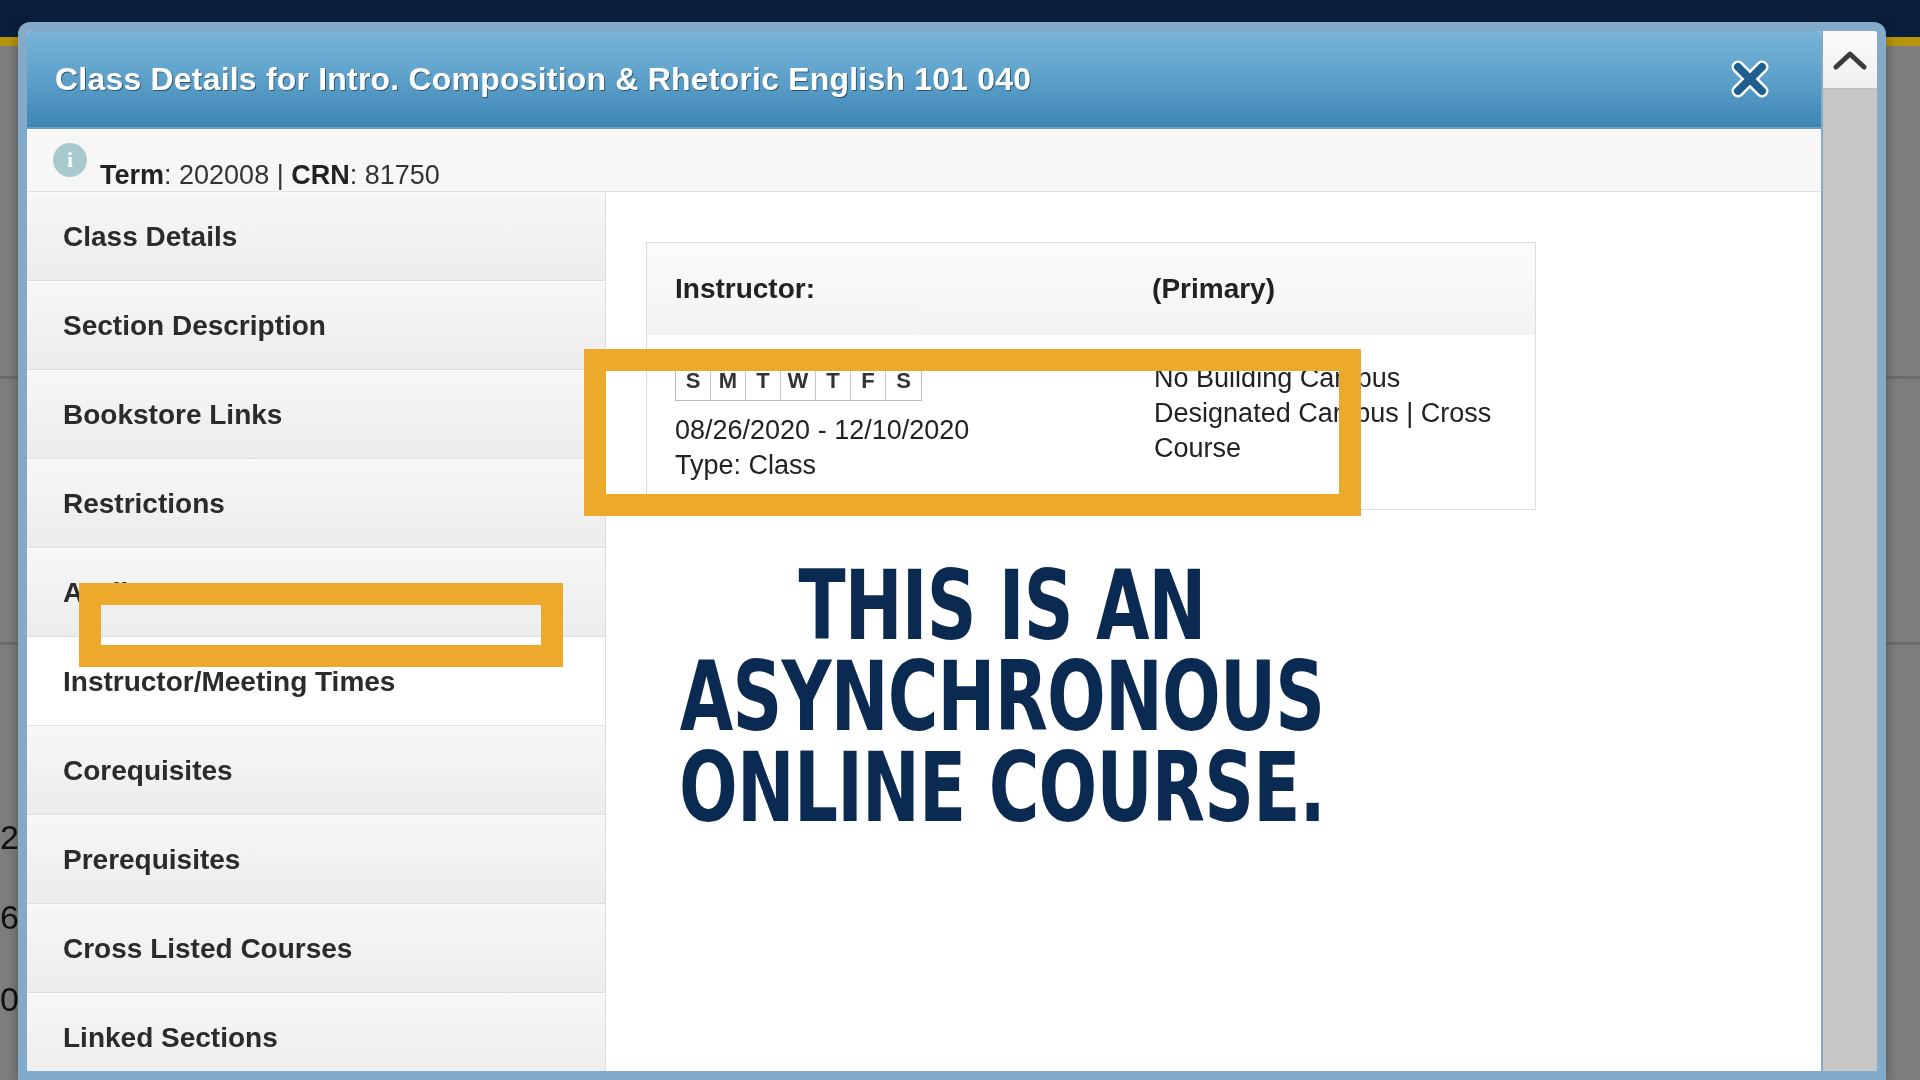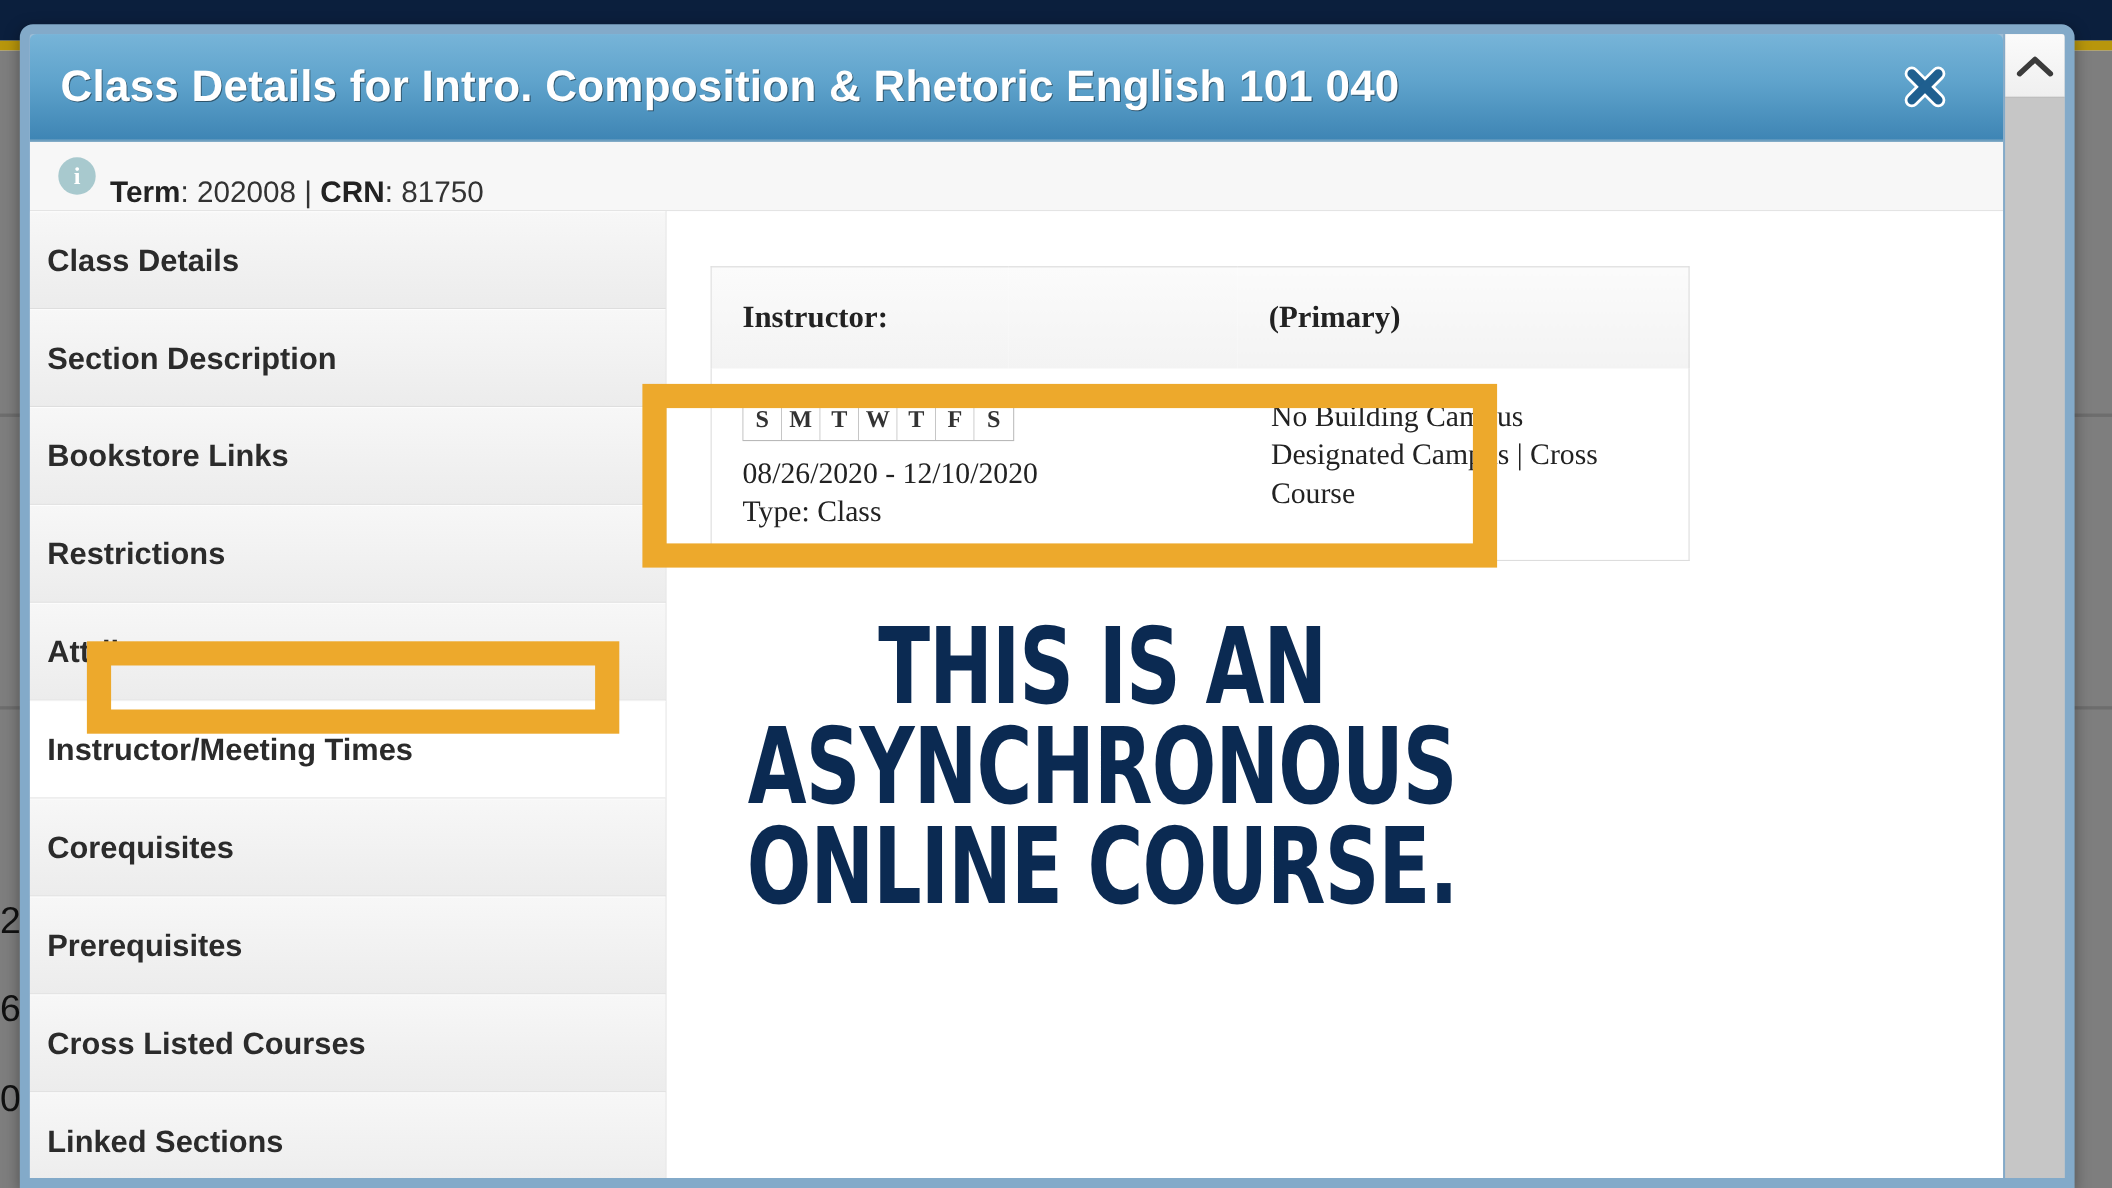--- a/index.html
+++ b/index.html
@@ -112,21 +112,21 @@
     background: linear-gradient(180deg, #77b4d8 0%, #5fa3cc 45%, #3e85b4 100%);
     border-radius: 6px 6px 0 0;
     border-bottom: 2px solid #6f9fbf;
   }
   #modal-title {
     position: absolute;
     left: 28px;
     top: 50%;
     transform: translateY(-50%);
     color: #ffffff;
-    font-size: 40px;
+    font-size: 32px;
     font-weight: bold;
     letter-spacing: 0.2px;
     text-shadow: 1px 1px 0 rgba(0,0,0,0.45);
     white-space: nowrap;
     text-align: right;
   }
   #close-button {
     position: absolute;
     right: 44px;
     top: 50%;
@@ -186,41 +186,40 @@
     flex: none;
     background: #f3f3f3;
     border-right: 1px solid #dcdcdc;
     position: relative;
   }
   .side-item {
     height: 89px;
     box-sizing: border-box;
     display: flex;
     align-items: center;
-    padding-left: 16px;
+    padding-left: 36px;
     font-size: 28px;
     font-weight: bold;
     color: #2b2b2b;
     background: linear-gradient(180deg,#f7f7f7 0%,#ececec 100%);
     border-bottom: 1px solid #dedede;
     border-top: 1px solid #fdfdfd;
     cursor: pointer;
     white-space: nowrap;
   }
   .side-item.active {
     background: #ffffff;
   }
 
   
   #main {
     flex: 1;
     position: relative;
     background: #ffffff;
     padding: 50px 0 0 40px;
-    font-family: Liberation Serif, serif;
   }
 
   
   #meeting-table {
     width: 890px;
     border: 1px solid #dddddd;
     border-collapse: collapse;
     background: #ffffff;
   }
   #meeting-table td {

